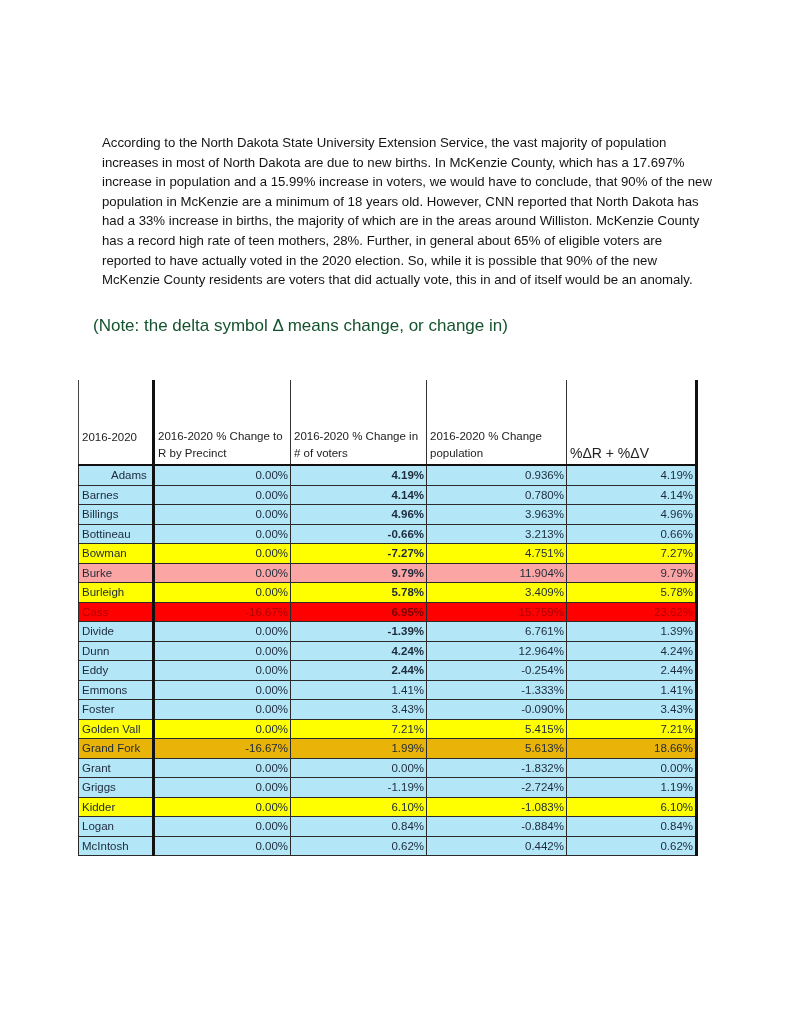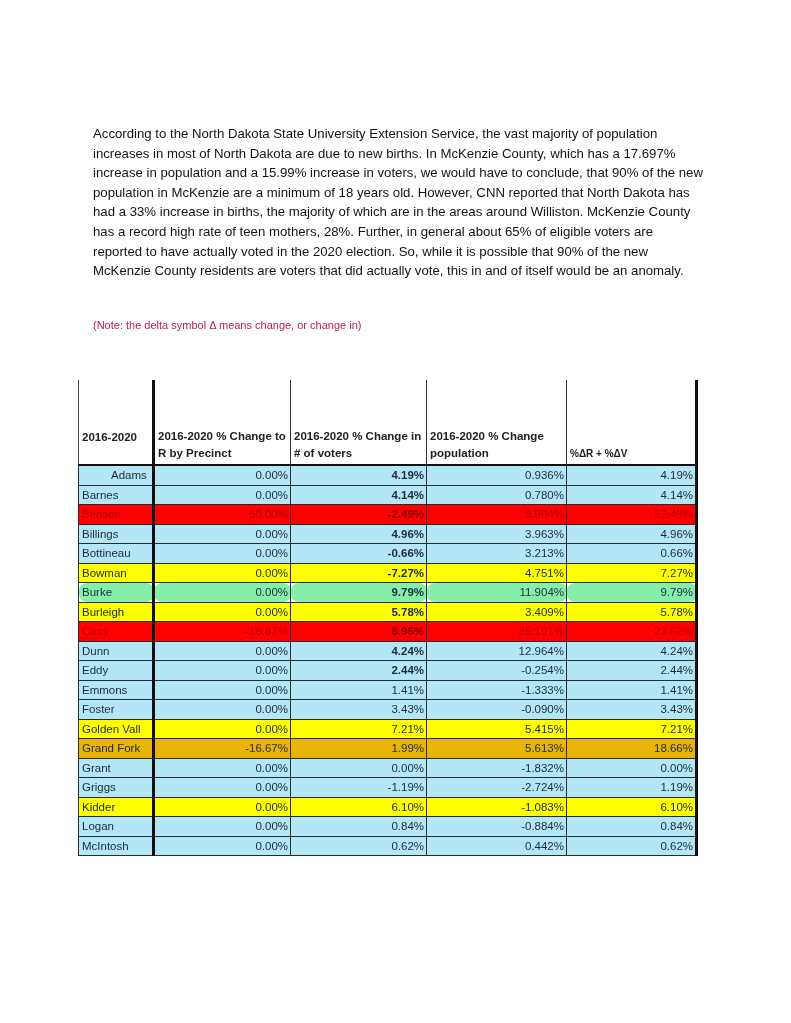--- a/index.html
+++ b/index.html
@@ -1,54 +1,54 @@
 <!DOCTYPE html>
 <html><head>
 <meta charset="utf-8">
 <style>
   html, body { margin: 0; padding: 0; background: #ffffff; }
   body { width: 791px; height: 1023px; position: relative; overflow: hidden; font-family: "Liberation Sans", sans-serif; color: #111; }
   .para {
     position: absolute; left: 93px; top: 124px; width: 610px;
-    font-size: 13.2px; line-height: 19.6px; color: #141414; margin: 0;
+    font-size: 13.2px; line-height: 19.6px; color: #141414; margin: 9px;
   }
   .note {
     position: absolute; left: 93px; top: 316px; width: 610px;
-    font-size: 11px; line-height: 19.6px; color: #be185d; margin: 0;
+    font-size: 17px; line-height: 19.6px; color: #14532d; margin: 0;
   }
   table.data {
     position: absolute; left: 78px; top: 380px;
     border-collapse: collapse; table-layout: fixed;
     font-size: 11.5px; color: #1c2a3a;
   }
   table.data col.c0 { width: 75px; }
   table.data col.c1 { width: 137px; }
   table.data col.c2 { width: 136px; }
   table.data col.c3 { width: 140px; }
   table.data col.c4 { width: 130px; }
   thead th {
-    background: #ffffff; font-weight: bold; text-align: left; vertical-align: bottom;
+    background: #ffffff; font-weight: normal; text-align: left; vertical-align: bottom;
     height: 66px; padding: 0 2px 2px 3px; line-height: 17px; color: #222;
     border-left: 1px solid #333; border-right: 1px solid #333;
     font-size: 11.5px;
   }
   thead th.h0 { vertical-align: bottom; padding-bottom: 18px; border-right: 3px solid #111; border-left: 1px solid #444; }
-  thead th.h4 { font-size: 10px; border-right: 3px solid #111; }
+  thead th.h4 { font-size: 14px; border-right: 3px solid #111; }
   tbody td {
     height: 18.5px; padding: 0 2px 0 3px; white-space: nowrap; overflow: hidden;
     border: 1px solid #2a2a2a; line-height: 18px;
   }
   tbody tr:first-child td { border-top: 2px solid #111; padding-left: 32px; }
   tbody td.name { text-align: left; border-right: 3px solid #111; }
   tbody td.num { text-align: right; }
   tbody td.last { border-right: 3px solid #111; }
   td.bold { font-weight: bold; }
   tr.blue td { background: #b3e6f7; }
   tr.yellow td { background: #ffff00; }
-  tr.orange td { background: #86efac; border-radius: 8px; }
+  tr.orange td { background: #fca5a5; }
   tr.dorange td { background: #eab308; }
   tr.red td { background: #ff0000; color: #b00000; }
   tr.red td.bold { color: #7a0000; }
 </style>
 </head>
 <body>
 
 <p class="para">According to the North Dakota State University Extension Service, the vast majority of population increases in most of North Dakota are due to new births. In McKenzie County, which has a 17.697% increase in population and a 15.99% increase in voters, we would have to conclude, that 90% of the new population in McKenzie are a minimum of 18 years old. However, CNN reported that North Dakota has had a 33% increase in births, the majority of which are in the areas around Williston.  McKenzie County has a record high rate of teen mothers, 28%.  Further, in general about 65% of eligible voters are reported to have actually voted in the 2020 election.  So, while it is possible that 90% of the new McKenzie County residents are voters that did actually vote, this in and of itself would be an anomaly.</p>
 <p class="note">(Note: the delta symbol Δ means change, or change in)</p>
 
@@ -77,27 +77,20 @@
         <td class="num">0.936%</td>
         <td class="num last">4.19%</td>
       </tr>
       <tr class="blue">
         <td class="name">Barnes</td>
         <td class="num">0.00%</td>
         <td class="num bold">4.14%</td>
         <td class="num">0.780%</td>
         <td class="num last">4.14%</td>
       </tr>
-      <tr class="red">
-        <td class="name">Benson</td>
-        <td class="num">50.00%</td>
-        <td class="num bold">-2.49%</td>
-        <td class="num">5.984%</td>
-        <td class="num last">52.49%</td>
-      </tr>
       <tr class="blue">
         <td class="name">Billings</td>
         <td class="num">0.00%</td>
         <td class="num bold">4.96%</td>
         <td class="num">3.963%</td>
         <td class="num last">4.96%</td>
       </tr>
       <tr class="blue">
         <td class="name">Bottineau</td>
         <td class="num">0.00%</td>
@@ -123,22 +116,29 @@
         <td class="name">Burleigh</td>
         <td class="num">0.00%</td>
         <td class="num bold">5.78%</td>
         <td class="num">3.409%</td>
         <td class="num last">5.78%</td>
       </tr>
       <tr class="red">
         <td class="name">Cass</td>
         <td class="num">-16.67%</td>
         <td class="num bold">6.95%</td>
-        <td class="num">25.191%</td>
+        <td class="num">15.759%</td>
         <td class="num last">23.62%</td>
+      </tr>
+      <tr class="blue">
+        <td class="name">Divide</td>
+        <td class="num">0.00%</td>
+        <td class="num bold">-1.39%</td>
+        <td class="num">6.761%</td>
+        <td class="num last">1.39%</td>
       </tr>
       <tr class="blue">
         <td class="name">Dunn</td>
         <td class="num">0.00%</td>
         <td class="num bold">4.24%</td>
         <td class="num">12.964%</td>
         <td class="num last">4.24%</td>
       </tr>
       <tr class="blue">
         <td class="name">Eddy</td>

